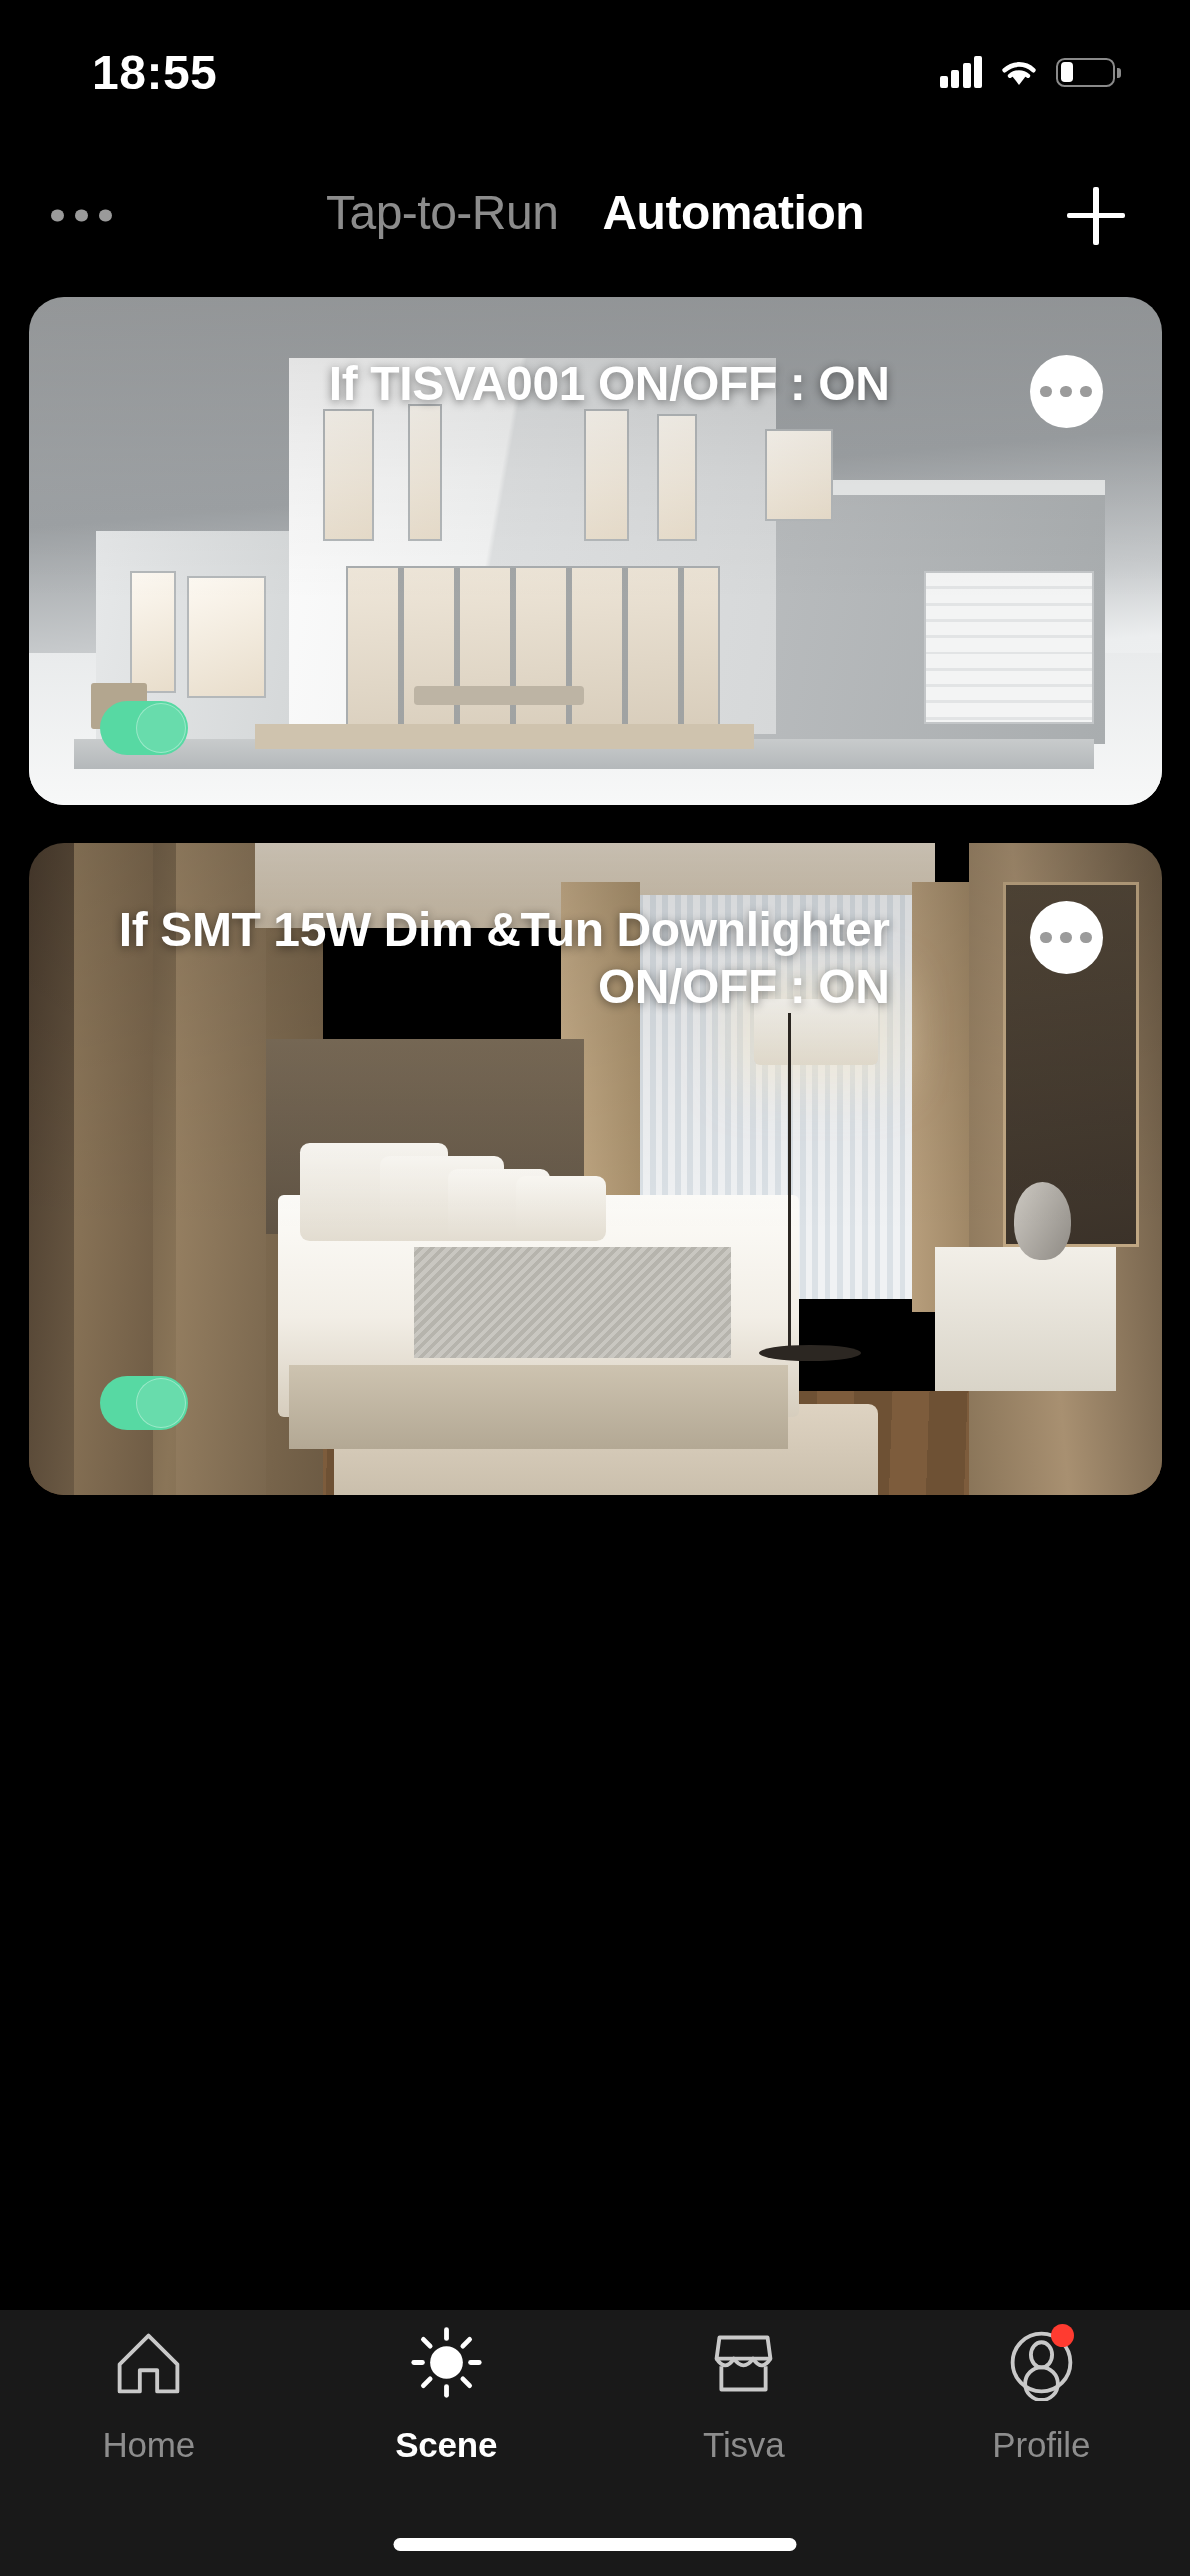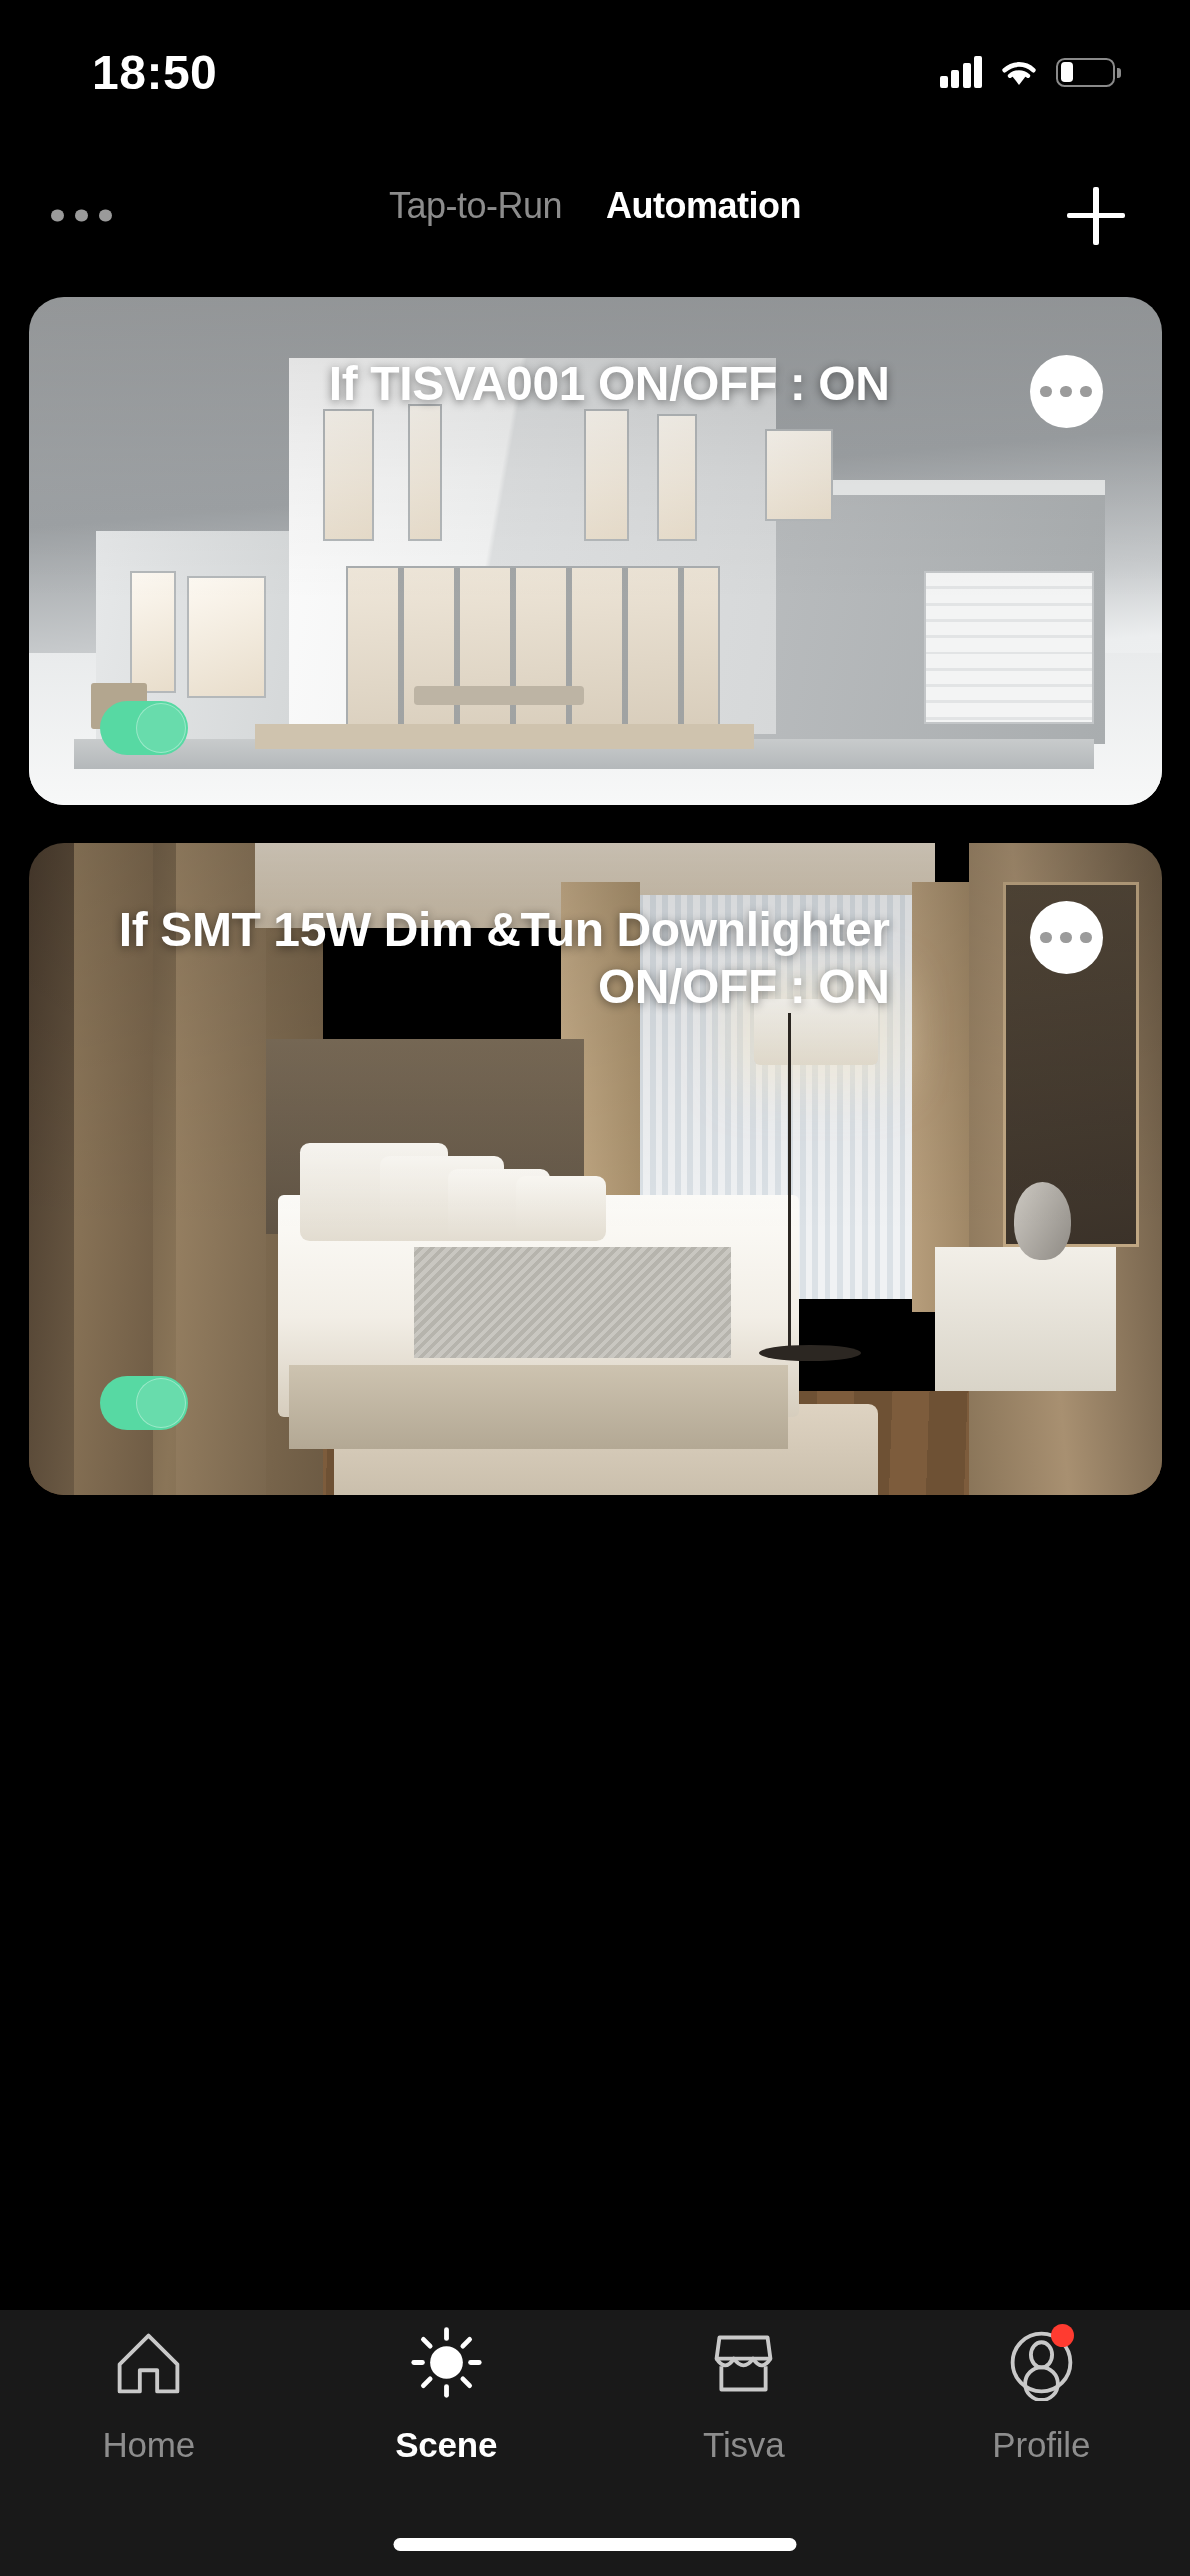--- a/index.html
+++ b/index.html
@@ -45,21 +45,21 @@
     position:absolute; left:29px; top:50%; transform:translateY(-50%);
     width:105px; height:67px; display:flex; align-items:center;
     justify-content:center; gap:11.5px;
   }
   .dots-menu span { width:12.5px; height:12.5px; border-radius:50%; background:#9a9a9a; }
   .tabs {
     position:absolute; left:50%; transform:translateX(-50%);
     top:50%; margin-top:-31px;
     display:flex; align-items:baseline; gap:44px;
   }
-  .tab { font-size:36px; letter-spacing:-0.5px; white-space:nowrap; }
+  .tab { font-size:48px; letter-spacing:-0.5px; white-space:nowrap; }
   .tab.inactive { color:#8c8c8c; font-weight:400; }
   .tab.active { color:#fff; font-weight:700; }
   .plus-btn {
     position:absolute; right:48px; top:50%; transform:translateY(-50%);
     width:92px; height:92px;
   }
   .plus-btn:before, .plus-btn:after {
     content:""; position:absolute; background:#fff; border-radius:1.9px;
   }
   .plus-btn:before { left:50%; top:17px; margin-left:-2.9px; width:5.8px; height:58px; }
@@ -167,21 +167,21 @@
     position:absolute; left:50%; transform:translateX(-50%);
     bottom:25px; width:403px; height:13.4px; border-radius:6.7px; background:#fff;
   }
 </style>
 </head>
 <body>
 
 <div class="phone">
 
   <div class="statusbar">
-    <div class="clock">18:50</div>
+    <div class="clock">18:55</div>
     <div class="status-right">
       <div class="signal">
         <i></i>
           <i></i>
           <i></i>
           <i></i>
       </div>
       <svg class="wifi" viewBox="0 0 42 32">
         <path d="M21 29 L13.5 19.5 a12 12 0 0 1 15 0 Z" fill="#fff"></path>
         <path d="M6 13.5 a22 22 0 0 1 30 0" stroke="#fff" stroke-width="5" fill="none" stroke-linecap="round"></path>

